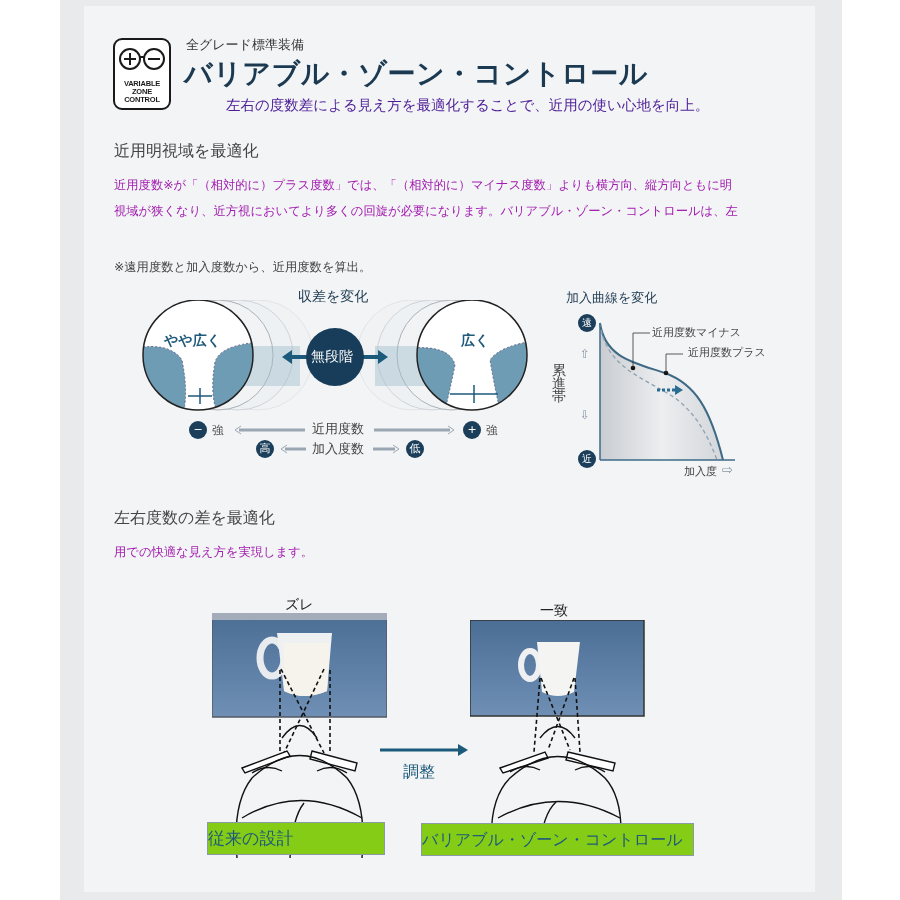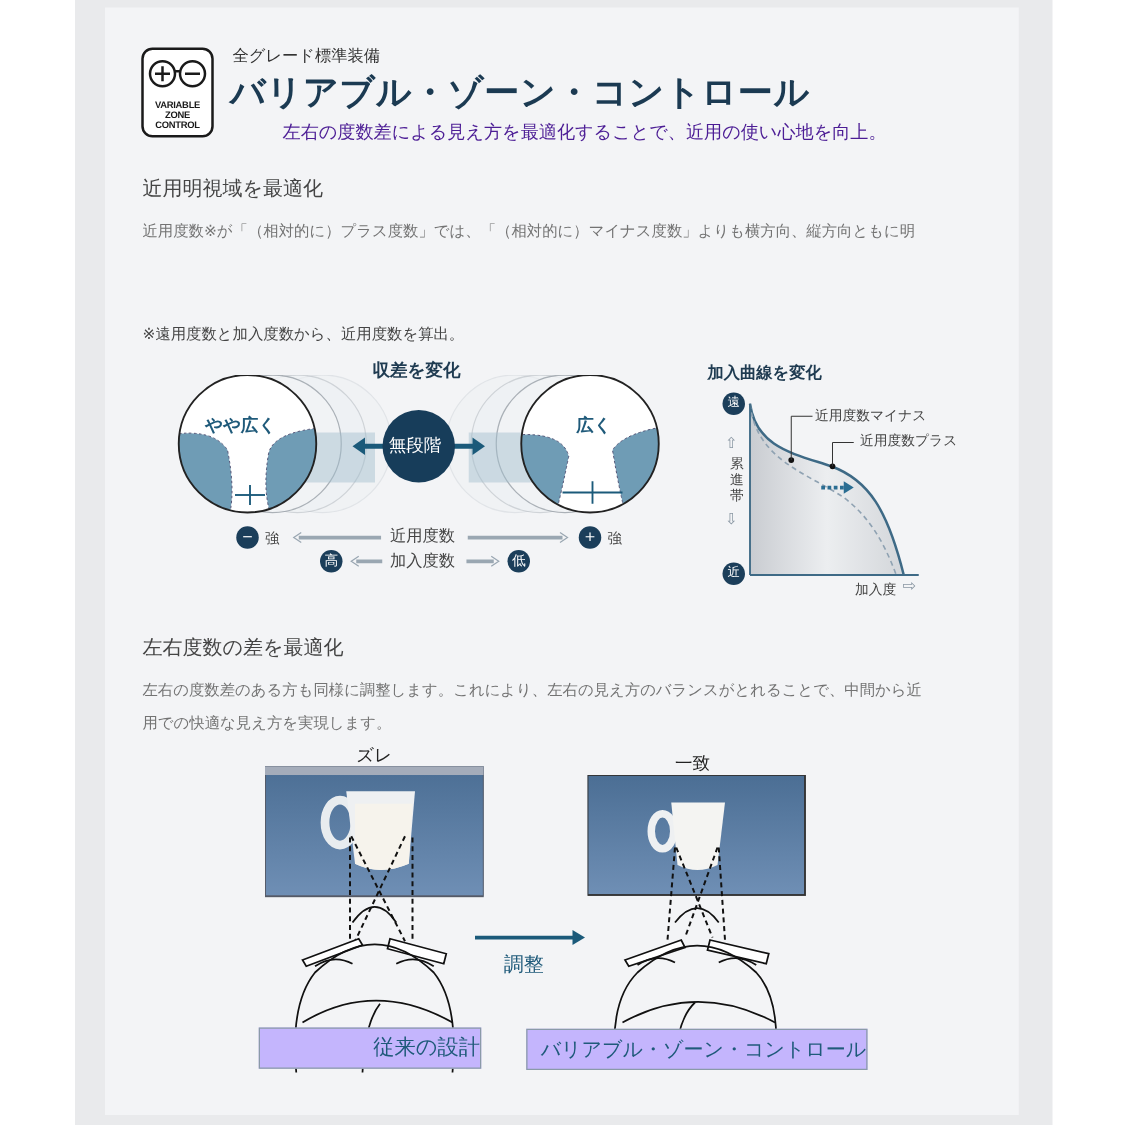--- a/index.html
+++ b/index.html
@@ -10,27 +10,27 @@
   .abs { position:absolute; }
   .logo { position:absolute; left:113px; top:38px; width:58px; height:72px; border:2.5px solid #1a1a1a;
           border-radius:9px; background:#fff; box-sizing:border-box; }
   .logo svg { position:absolute; left:3px; top:6px; }
   .logo .lt { position:absolute; left:0; width:100%; text-align:center; font-family:"Liberation Sans",sans-serif;
               font-weight:bold; font-size:7.5px; line-height:8px; color:#1a1a1a; letter-spacing:-0.2px; }
   .kicker { left:186px; top:36px; font-size:13px; color:#333; }
   .title { left:184px; top:55px; font-size:28px; font-weight:bold; color:#1b3a52; letter-spacing:0.5px; }
   .subtitle { left:186px; top:96px; font-size:14.5px; color:#4c1d95;margin-left:40px; }
   .h2 { font-size:16px; color:#444; }
-  .para { font-size:12.3px; color:#737373; line-height:26px; width:680px; }
+  .para { font-size:12.3px; color:#a21caf; line-height:26px; width:680px; }
   .note { font-size:12.3px; color:#444; }
-  .diag-title { font-size:14px; font-weight:bold; color:#1f3b51; }
+  .diag-title { font-size:14px; font-weight:normal; color:#1f3b51; }
   .small { font-size:11.5px; color:#444; }
   .photo-label { font-size:14px; color:#222; }
-  .caption-box { position:absolute; border:1.5px solid #8a9aa8; background:#c4b5fd; color:#1f5a7a;
-                 font-size:17px; text-align:right; box-sizing:border-box; }
+  .caption-box { position:absolute; border:1.5px solid #8a9aa8; background:#84cc16; color:#1f5a7a;
+                 font-size:17px; text-align:left; box-sizing:border-box; }
   .adjust { font-size:16px; color:#1f5a7a; }
   .badge { position:absolute; width:18px; height:18px; border-radius:50%; background:#1b3e5a; color:#fff;
            font-size:11px; text-align:center; line-height:18px; }
 </style>
 </head>
 <body>
 
 <div class="outer"></div>
 <div class="inner"></div>
 
@@ -47,20 +47,21 @@
   <div class="lt" style="top:48px">ZONE</div>
   <div class="lt" style="top:56px">CONTROL</div>
 </div>
 <div class="abs kicker">全グレード標準装備</div>
 <div class="abs title">バリアブル・ゾーン・コントロール</div>
 <div class="abs subtitle">左右の度数差による見え方を最適化することで、近用の使い心地を向上。</div>
 
 <div class="abs h2" style="left:114px;top:141px">近用明視域を最適化</div>
 <div class="abs para" style="left:114px;top:172px">
   <div>近用度数※が「（相対的に）プラス度数」では、「（相対的に）マイナス度数」よりも横方向、縦方向ともに明</div>
+  <div>視域が狭くなり、近方視においてより多くの回旋が必要になります。バリアブル・ゾーン・コントロールは、左</div>
 </div>
 <div class="abs note" style="left:114px;top:259px">※遠用度数と加入度数から、近用度数を算出。</div>
 
 <div class="abs diag-title" style="left:298px;top:288px">収差を変化</div>
 <svg class="abs" style="left:120px;top:300px" width="420" height="120" viewBox="0 0 420 120">
   <defs>
     <clipPath id="cl">
         <circle cx="78" cy="55" r="55"></circle>
       </clipPath>
     <clipPath id="cr">
@@ -148,30 +149,29 @@
   <circle cx="38" cy="50" r="2.3" fill="#111"></circle>
   <circle cx="71" cy="55" r="2.3" fill="#111"></circle>
   <polyline points="38,50 38,15 55,15" fill="none" stroke="#333" stroke-width="0.8"></polyline>
   <polyline points="71,55 71,36 88,36" fill="none" stroke="#333" stroke-width="0.8"></polyline>
   <line x1="62" y1="72" x2="82" y2="72" stroke="#2a6d92" stroke-width="3" stroke-dasharray="3,2"></line>
   <polygon points="80,67 88,72 80,77" fill="#2a6d92"></polygon>
 </svg>
 <div class="badge" style="left:578px;top:314px;font-size:10px">遠</div>
 <div class="badge" style="left:578px;top:450px;font-size:10px">近</div>
 <div class="abs" style="left:580px;top:347px;color:#8a97a3;font-size:12px">⇧</div>
-<div class="abs" style="left:584px;top:364px;width:12px;font-size:11px;line-height:13px;color:#444;word-break:break-all">累進帯</div>
+<div class="abs" style="left:552px;top:364px;width:12px;font-size:14px;line-height:13px;color:#444;word-break:break-all">累進帯</div>
 <div class="abs" style="left:580px;top:408px;color:#8a97a3;font-size:12px">⇩</div>
 <div class="abs small" style="left:652px;top:325px;font-size:11px">近用度数マイナス</div>
 <div class="abs small" style="left:688px;top:345px;font-size:11px">近用度数プラス</div>
 <div class="abs small" style="left:684px;top:464px;font-size:11px">加入度</div>
 <div class="abs" style="left:722px;top:462px;color:#8a97a3;font-size:13px">⇨</div>
 
 <div class="abs h2" style="left:114px;top:508px">左右度数の差を最適化</div>
 <div class="abs para" style="left:114px;top:539px">
-  <div>左右の度数差のある方も同様に調整します。これにより、左右の見え方のバランスがとれることで、中間から近</div>
   <div>用での快適な見え方を実現します。</div>
 </div>
 
 <div class="abs photo-label" style="left:285px;top:596px">ズレ</div>
 <svg class="abs" style="left:212px;top:613px" width="175" height="250" viewBox="0 0 175 250">
   <defs>
       <linearGradient id="bg1" x1="0" y1="0" x2="0" y2="1">
         <stop offset="0" stop-color="#4b6e94"></stop>
         <stop offset="1" stop-color="#6f8fb5"></stop>
       </linearGradient>

